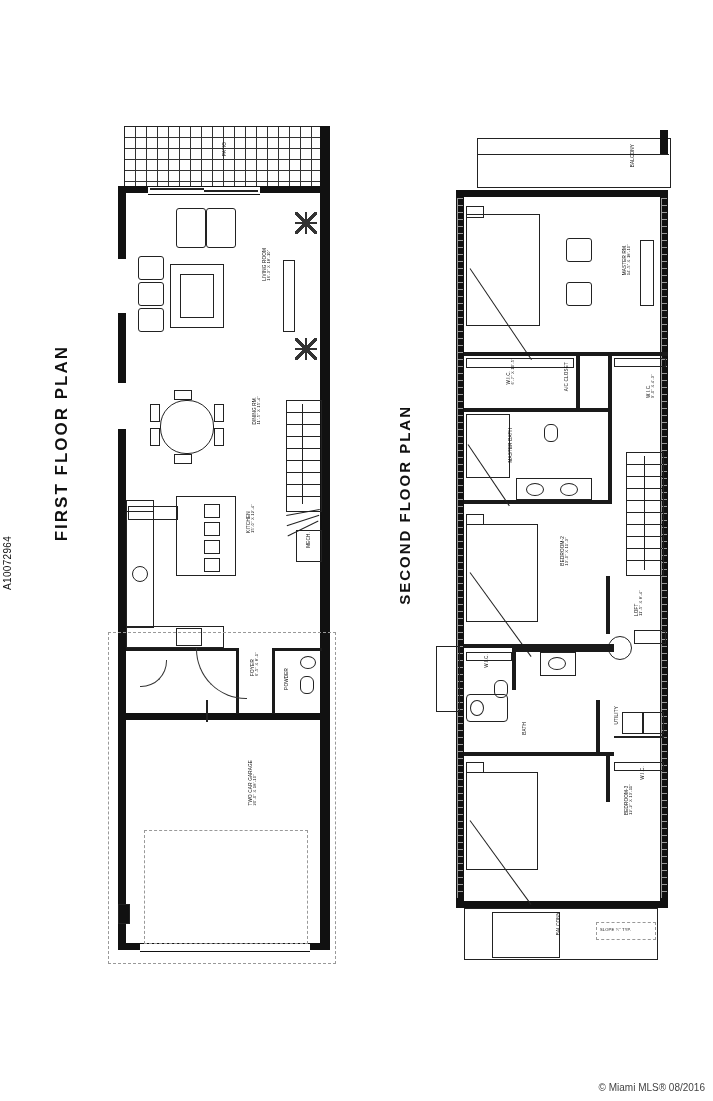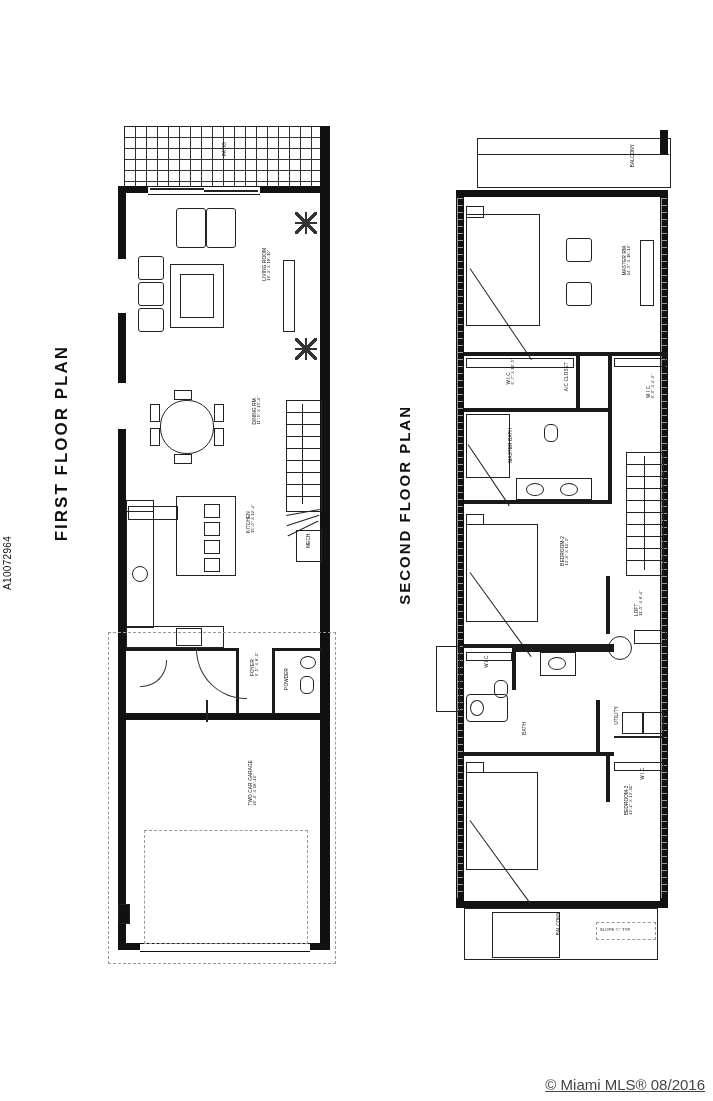--- a/index.html
+++ b/index.html
@@ -24,21 +24,21 @@
   .dash{position:absolute;border:1px dashed #999;}
   .obj{position:absolute;border:1px solid #222;}
   .fill{background:#fff;}
   .circle{border-radius:50%;}
   .line{position:absolute;background:#222;}
 
   
   #first-title{position:absolute;left:52px;top:345px;font-size:17px;font-weight:bold;letter-spacing:2px;}
   #second-title{position:absolute;left:396px;top:405px;font-size:15px;font-weight:bold;letter-spacing:2px;}
   #mls-id{position:absolute;left:2px;top:536px;font-size:10px;letter-spacing:.3px;color:#111;}
-  #footer{position:absolute;right:8px;bottom:8px;font-size:15px;color:#444;text-decoration:underline;}
+  #footer{position:absolute;right:8px;bottom:8px;font-size:10px;color:#444;}
 </style>
 </head>
 <body>
 
 <div class="stage">
 
   <div id="first-title" class="vtext">FIRST FLOOR PLAN</div>
   <div id="mls-id" class="vtext">A10072964</div>
 
   <div>

